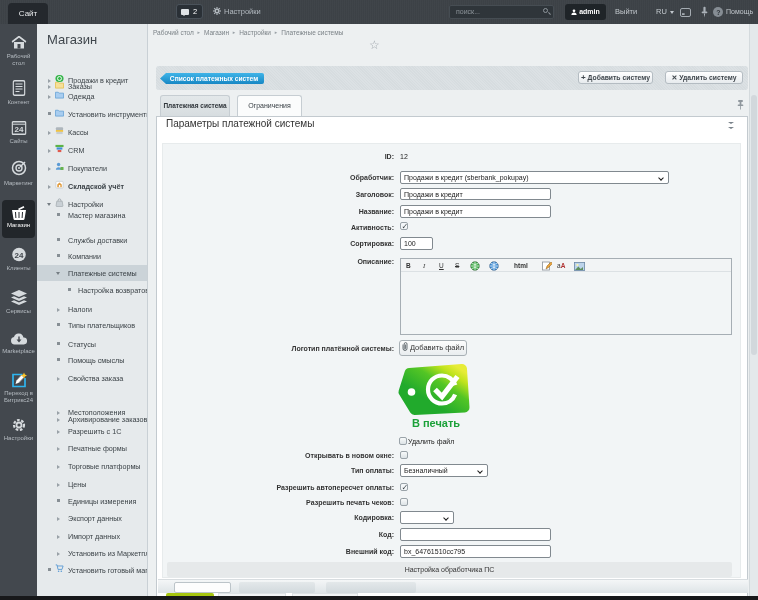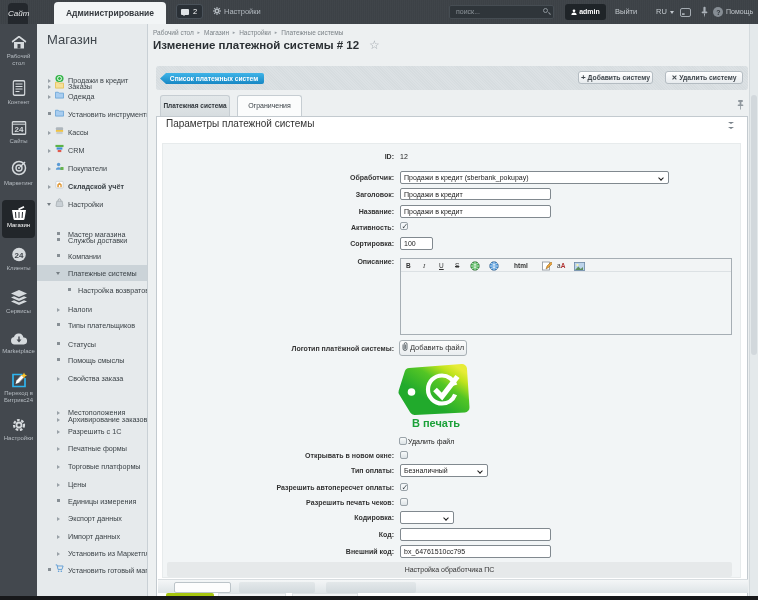--- a/index.html
+++ b/index.html
@@ -5,22 +5,22 @@
 * { margin:0; padding:0; box-sizing:border-box; }
 html,body { width:758px; height:600px; overflow:hidden; }
 body { font-family:"Liberation Sans", sans-serif; position:relative; background:#eef1f2; }
 .abs { position:absolute; }
 
 
 #topbar { position:absolute; left:0; top:0; width:758px; height:24px;
   background:#3d4247;
   background-image:repeating-linear-gradient(90deg, rgba(255,255,255,.015) 0 1px, rgba(0,0,0,.012) 1px 2px);
 }
-.tab-site { position:absolute; left:8px; top:3px; width:20px; height:21px; background:#24282d;
-  border-radius:4px 4px 0 0; color:#e9ebed; font-size:8px; line-height:21px; text-align:center;font-style:italic; }
+.tab-site { position:absolute; left:8px; top:3px; width:40px; height:21px; background:#24282d;
+  border-radius:4px 4px 0 0; color:#e9ebed; font-size:8px; line-height:21px; text-align:center; }
 .tab-admin { position:absolute; left:54px; top:2px; width:112px; height:22px; background:#f2f5f6;
   border-radius:4px 4px 0 0; color:#33383d; font-weight:bold; font-size:8.5px; line-height:22px; text-align:center; }
 .badge { position:absolute; left:176px; top:4px; width:27px; height:15px; background:#2a3036;
   border:1px solid #4a525a; border-radius:3px; }
 .badge .mon { position:absolute; left:4px; top:3.5px; width:8px; height:6px; background:#dfe3e6; border-radius:1px; }
 .badge .mon:after { content:""; position:absolute; left:2px; top:6px; border:1.8px solid transparent; border-top-color:#dfe3e6; }
 .badge .num { position:absolute; left:16px; top:0; color:#fff; font-size:7.5px; line-height:14px; }
 .tb-set { position:absolute; left:213px; top:0; height:24px; color:#b3bac0; font-size:7.5px; line-height:24px; }
 .gear-s { display:inline-block; width:8px; height:8px; vertical-align:-1px; margin-right:3px; }
 #search { position:absolute; left:449px; top:5px; width:105px; height:14px; background:#2f353a;
@@ -108,21 +108,20 @@
 .fbtn { position:absolute; top:2px; height:11px; border-radius:2px; }
 #blackbar { position:absolute; left:0; top:596px; width:758px; height:4px; background:#17181a; z-index:50; }
 #greenbtn { position:absolute; left:166px; top:593px; width:48px; height:5px; background:#a6c50f; border-radius:2px 2px 0 0; z-index:49; }
 .ghost { position:absolute; top:593px; height:4px; background:#f2f4f5; border:1px solid #dde2e5; border-bottom:none; z-index:49; }
 </style>
 </head>
 <body>
 
 <div id="topbar">
   <div class="tab-site">Сайт</div>
-  <div class="tab-admin">Администрирование</div>
   <div class="badge">
       <div class="mon"></div>
       <div class="num">2</div>
     </div>
   <div class="tb-set"><svg class="gear-s" viewBox="0 0 10 10">
         <rect x="4.3" y="0" width="1.4" height="2.2" fill="#b3bac0" transform="rotate(0 5 5)"></rect>
         <rect x="4.3" y="0" width="1.4" height="2.2" fill="#b3bac0" transform="rotate(45 5 5)"></rect>
         <rect x="4.3" y="0" width="1.4" height="2.2" fill="#b3bac0" transform="rotate(90 5 5)"></rect>
         <rect x="4.3" y="0" width="1.4" height="2.2" fill="#b3bac0" transform="rotate(135 5 5)"></rect>
         <rect x="4.3" y="0" width="1.4" height="2.2" fill="#b3bac0" transform="rotate(180 5 5)"></rect>
@@ -303,21 +302,21 @@
       <span class="tx">Складской учёт</span>
     </div>
   <div class="mi" style="top:172px;">
       <i class="dn" style="left:10px;"></i>
       <svg class="micon" viewBox="0 0 10 10">
         <path d="M2 3.5 h6 l0.8 5 a1 1 0 0 1 -1 1 h-5.6 a1 1 0 0 1 -1 -1z" fill="#c9d0d5" stroke="#9aa2a8" stroke-width="0.7"></path>
         <path d="M3.5 3.5 v-1 a1.5 1.5 0 0 1 3 0 v1" fill="none" stroke="#9aa2a8" stroke-width="0.9"></path>
       </svg>
       <span class="tx">Настройки</span>
     </div>
-  <div class="mi" style="top:202px;">
+  <div class="mi" style="top:183px;">
       <i class="sq"></i>
       <span class="tx">Мастер магазина</span>
     </div>
   <div class="mi" style="top:208px;">
       <i class="sq"></i>
       <span class="tx">Службы доставки</span>
     </div>
   <div class="mi" style="top:224px;">
       <i class="sq"></i>
       <span class="tx">Компании</span>
@@ -396,21 +395,20 @@
         <path d="M0.8 1 h1.5 l1 5 h4.5 l1.2 -3.8 h-6.5" fill="none" stroke="#5b9bd5" stroke-width="1"></path>
         <circle cx="4" cy="8" r="0.9" fill="#5b9bd5"></circle>
         <circle cx="7" cy="8" r="0.9" fill="#5b9bd5"></circle>
       </svg>
       <span class="tx">Установить готовый магазин</span>
     </div>
 </div>
 
 <div id="work">
   <div id="crumbs">Рабочий стол <span class="bsep">▸</span> Магазин <span class="bsep">▸</span> Настройки <span class="bsep">▸</span> Платежные системы</div>
-  <div id="title">Изменение платежной системы # 12</div>
   <div id="star">☆</div>
   <div id="toolbar">
     <div id="bluebtn">Список платежных систем</div>
     <div class="wbtn" style="left:422px;width:75px;"><b style="font-size:8px;">+</b> Добавить систему</div>
     <div class="wbtn" style="left:509px;width:78px;"><b style="font-size:7px;">✕</b> Удалить систему</div>
   </div>
   <div class="tab1">Платежная система</div>
   <div class="tab2">Ограничения</div>
   <svg class="abs" style="left:589px;top:76px;" width="7" height="10" viewBox="0 0 7 10">
       <g fill="#8f979d">

